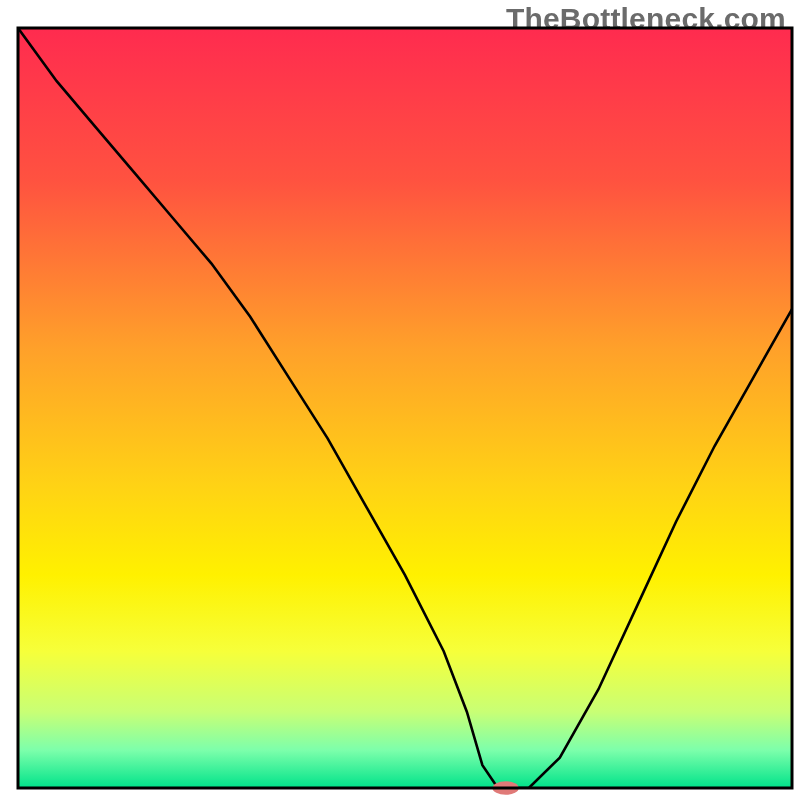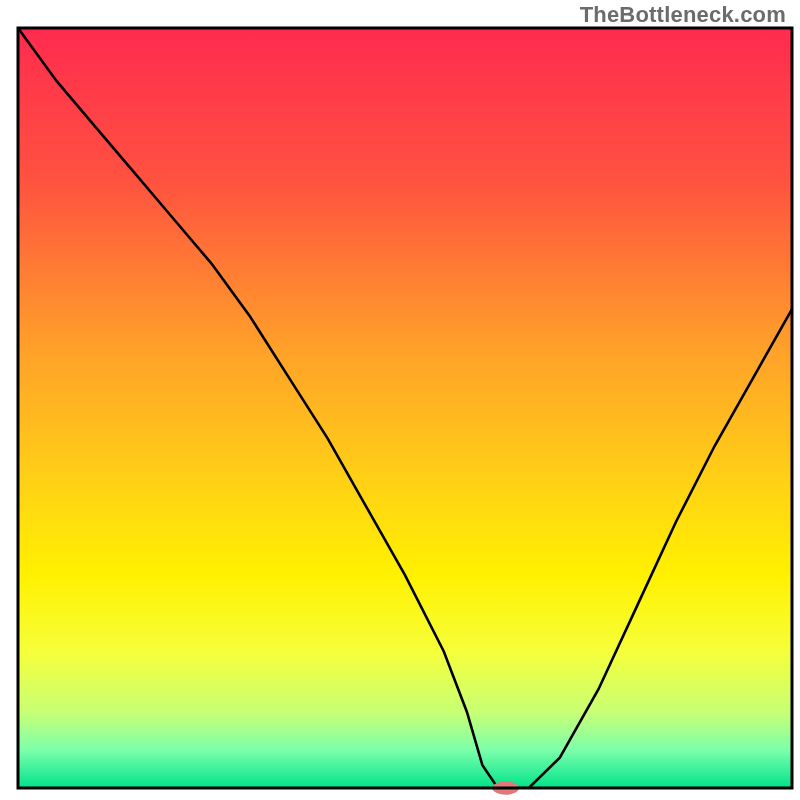--- a/index.html
+++ b/index.html
@@ -13,21 +13,21 @@
   .frame {
     position: relative;
     width: 800px;
     height: 800px;
     overflow: hidden;
   }
   .attribution {
     position: absolute;
     top: 2px;
     right: 14px;
-    font-size: 22px;
+    font-size: 30px;
     font-weight: 600;
     color: #6b6b6b;
     letter-spacing: 0.2px;
   }
   svg {
     position: absolute;
     left: 0;
     top: 0;
   }
 </style>

